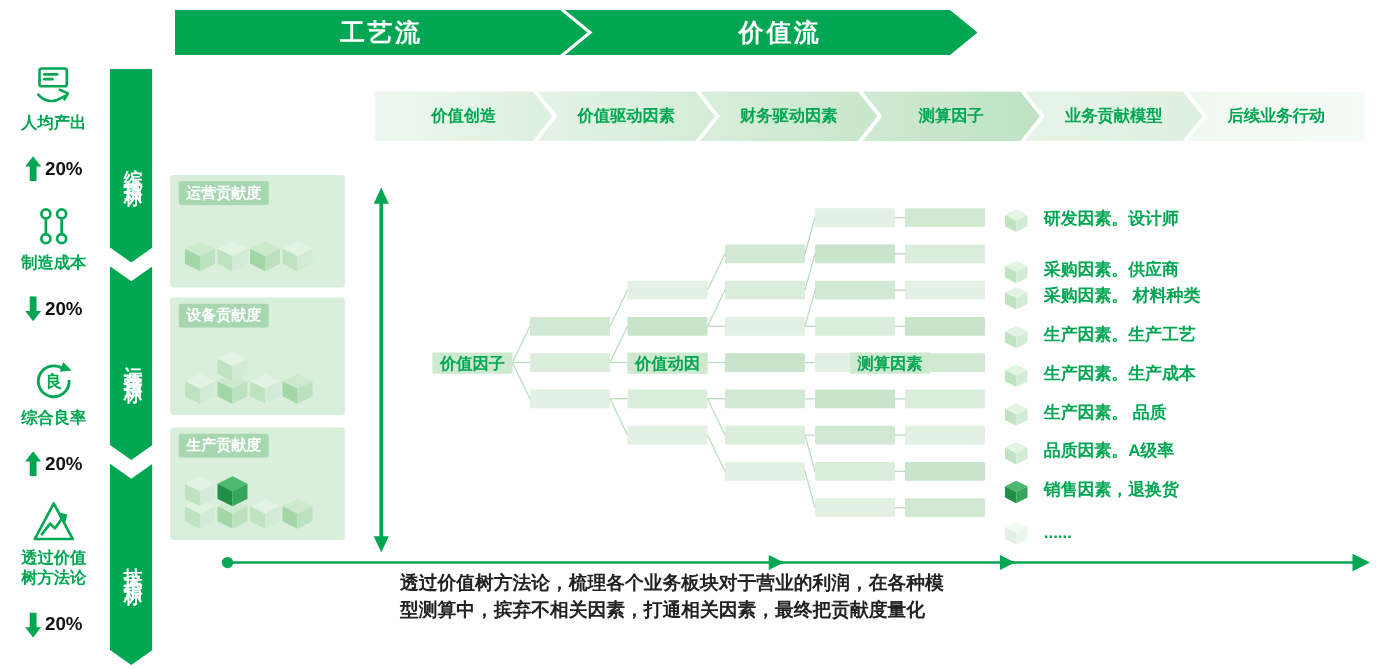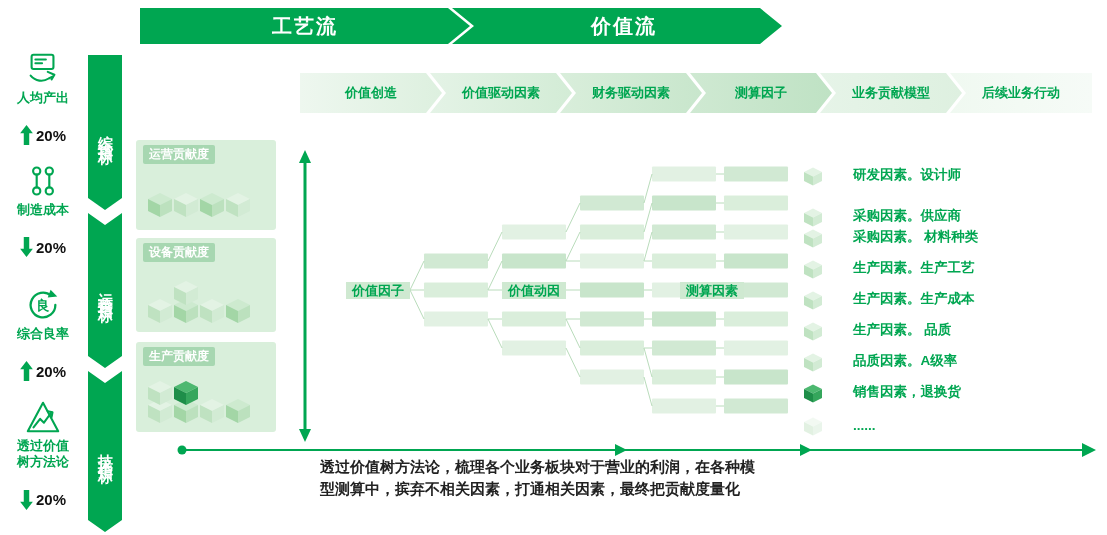--- a/index.html
+++ b/index.html
@@ -48,21 +48,21 @@
   .panel{position:absolute;left:136px;width:140px;background:#d9efdb;border-radius:3px}
   .p-label{display:inline-block;margin:5px 0 0 7px;padding:1px 6px;background:rgba(134,199,148,.6);
     color:#fff;font-weight:700;font-size:12px;border-radius:2px;white-space:nowrap}
   .panel svg{position:absolute;left:6px;bottom:3px}
 
   
   .tree-label{position:absolute;width:64px;height:17px;background:#cfe9d1;color:#00a651;
     font-weight:700;font-size:13px;display:flex;align-items:center;justify-content:center;white-space:nowrap}
 
   
-  .factor{position:absolute;left:802px;height:30px;display:flex;align-items:center;gap:27px}
+  .factor{position:absolute;left:802px;height:30px;display:flex;align-items:center;gap:9px}
   .factor span{color:#00a651;font-weight:700;font-size:13.5px;white-space:nowrap}
 
   .footer{position:absolute;left:320px;top:456px;width:436px;color:#222;font-size:15px;font-weight:600;line-height:1.45}
 </style>
 </head>
 <body>
 
 <div class="canvas">
 
   <div class="banner b1">

